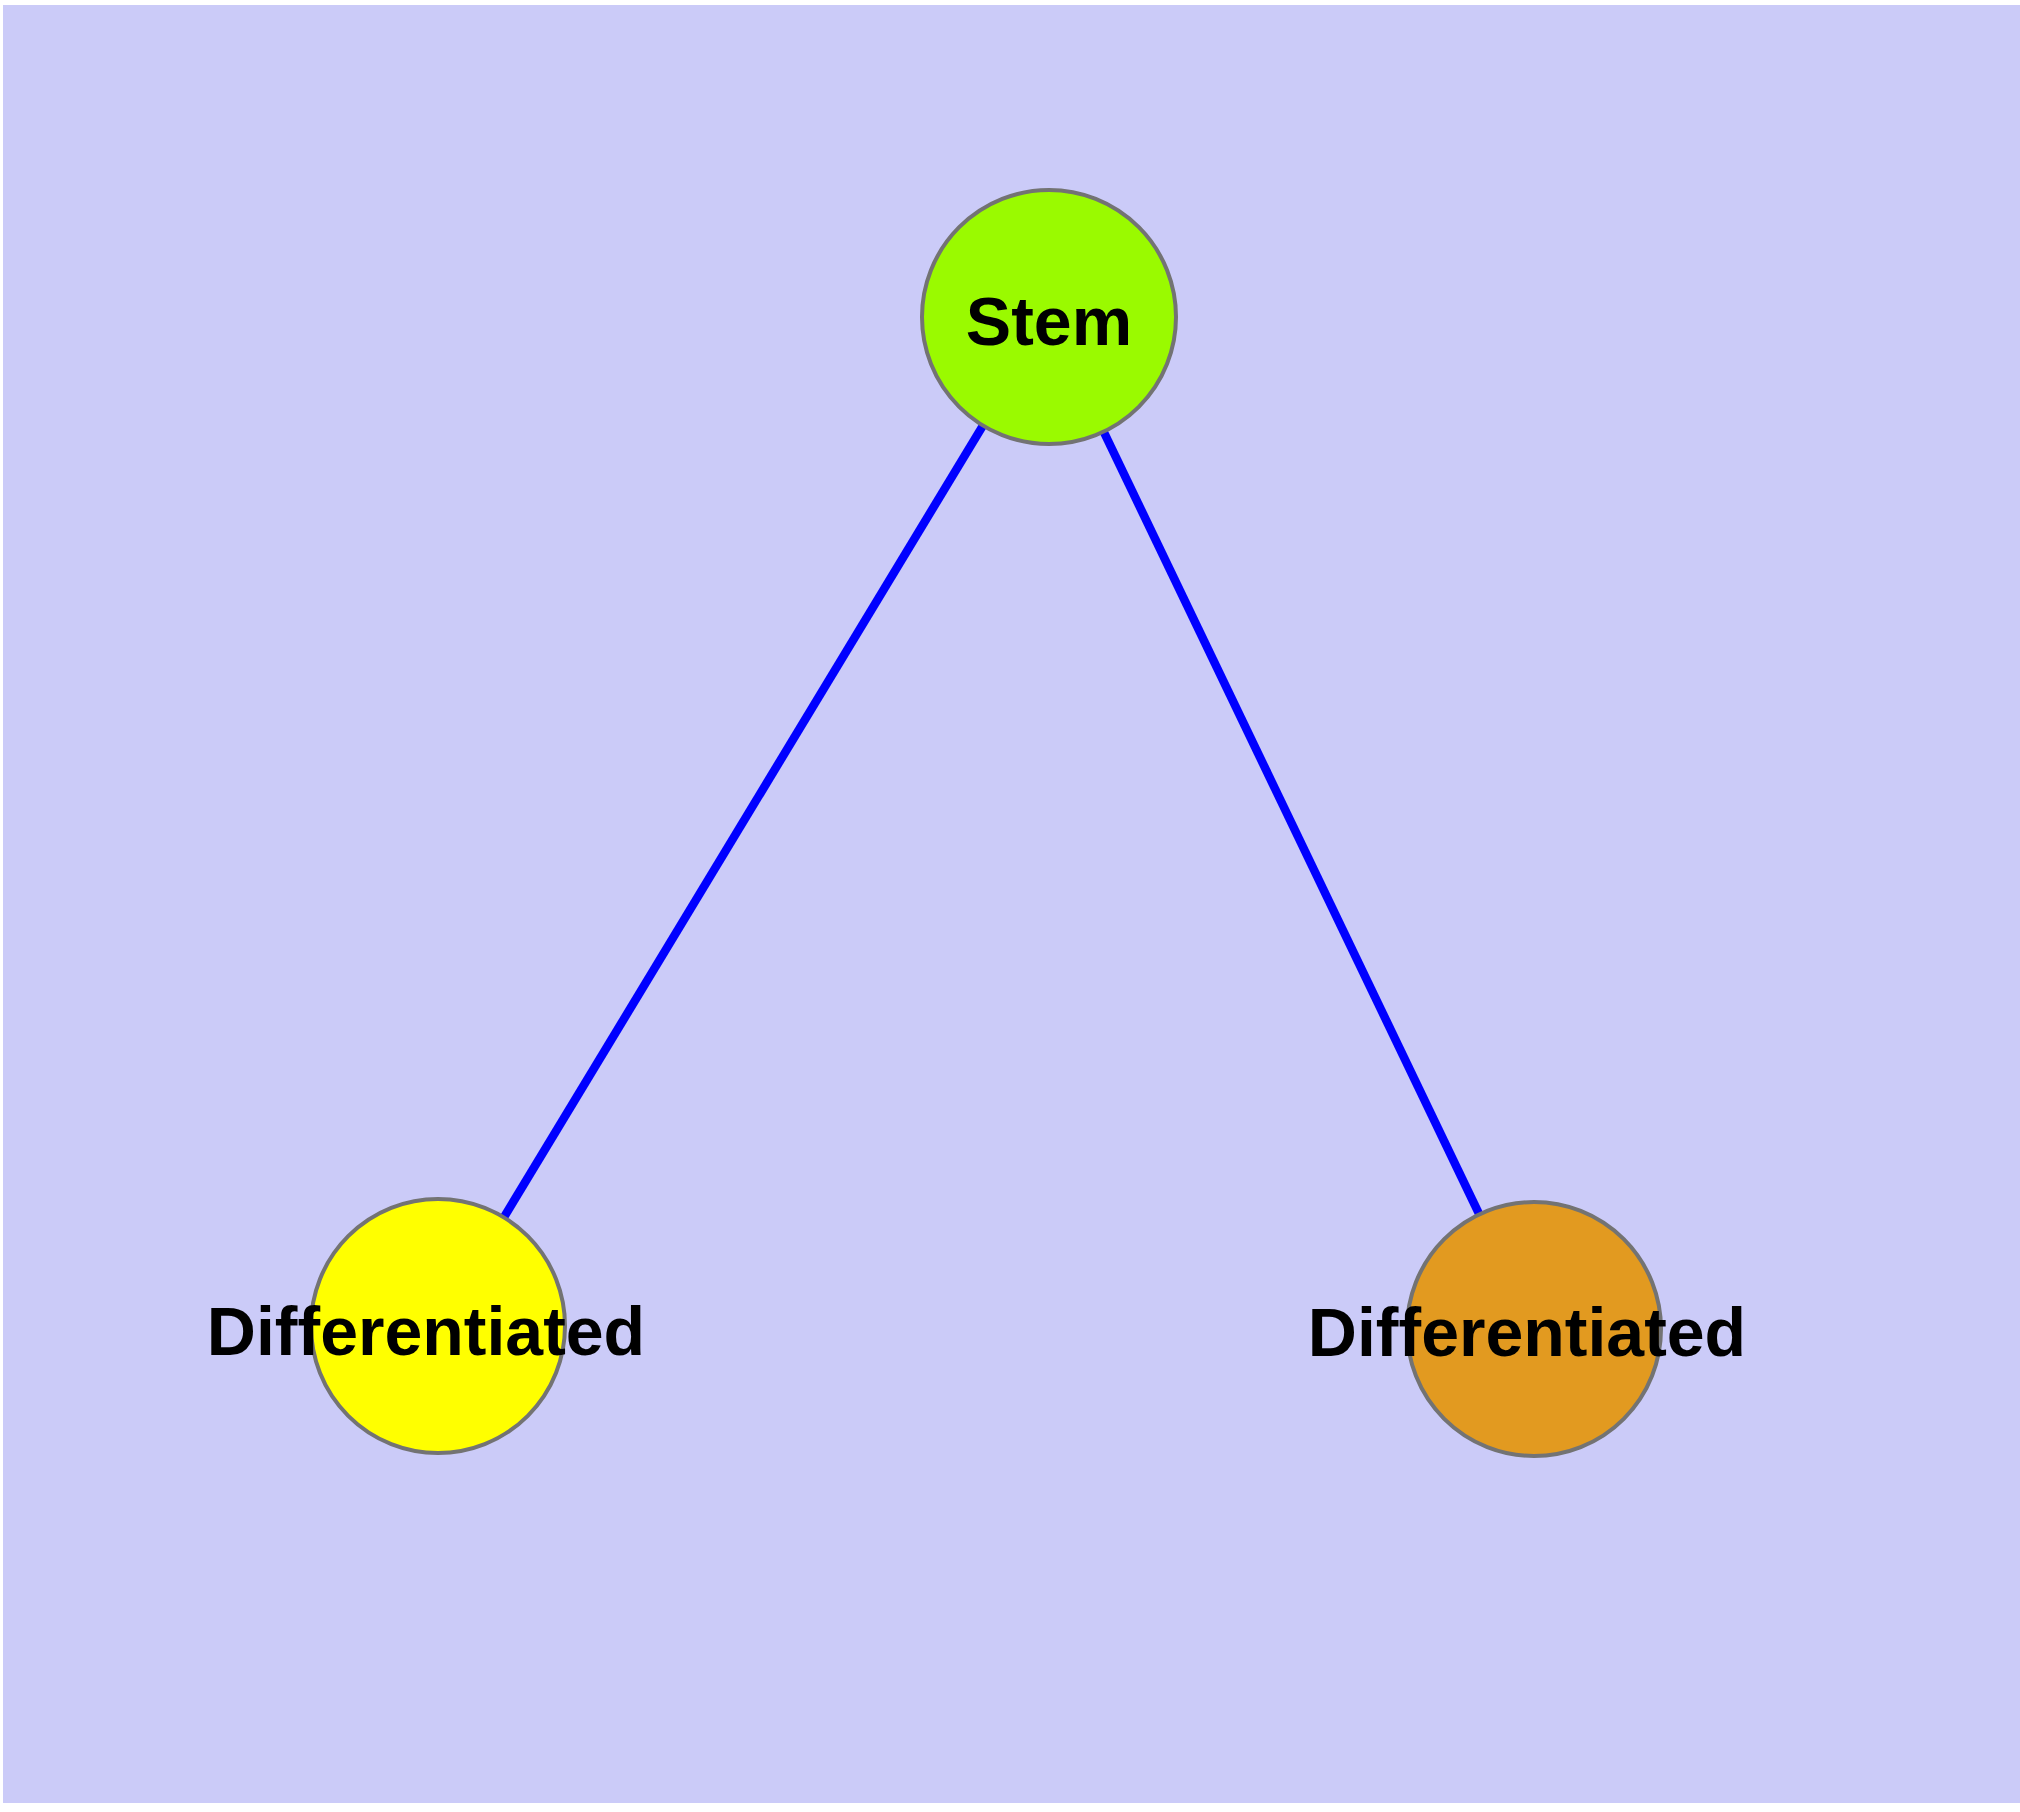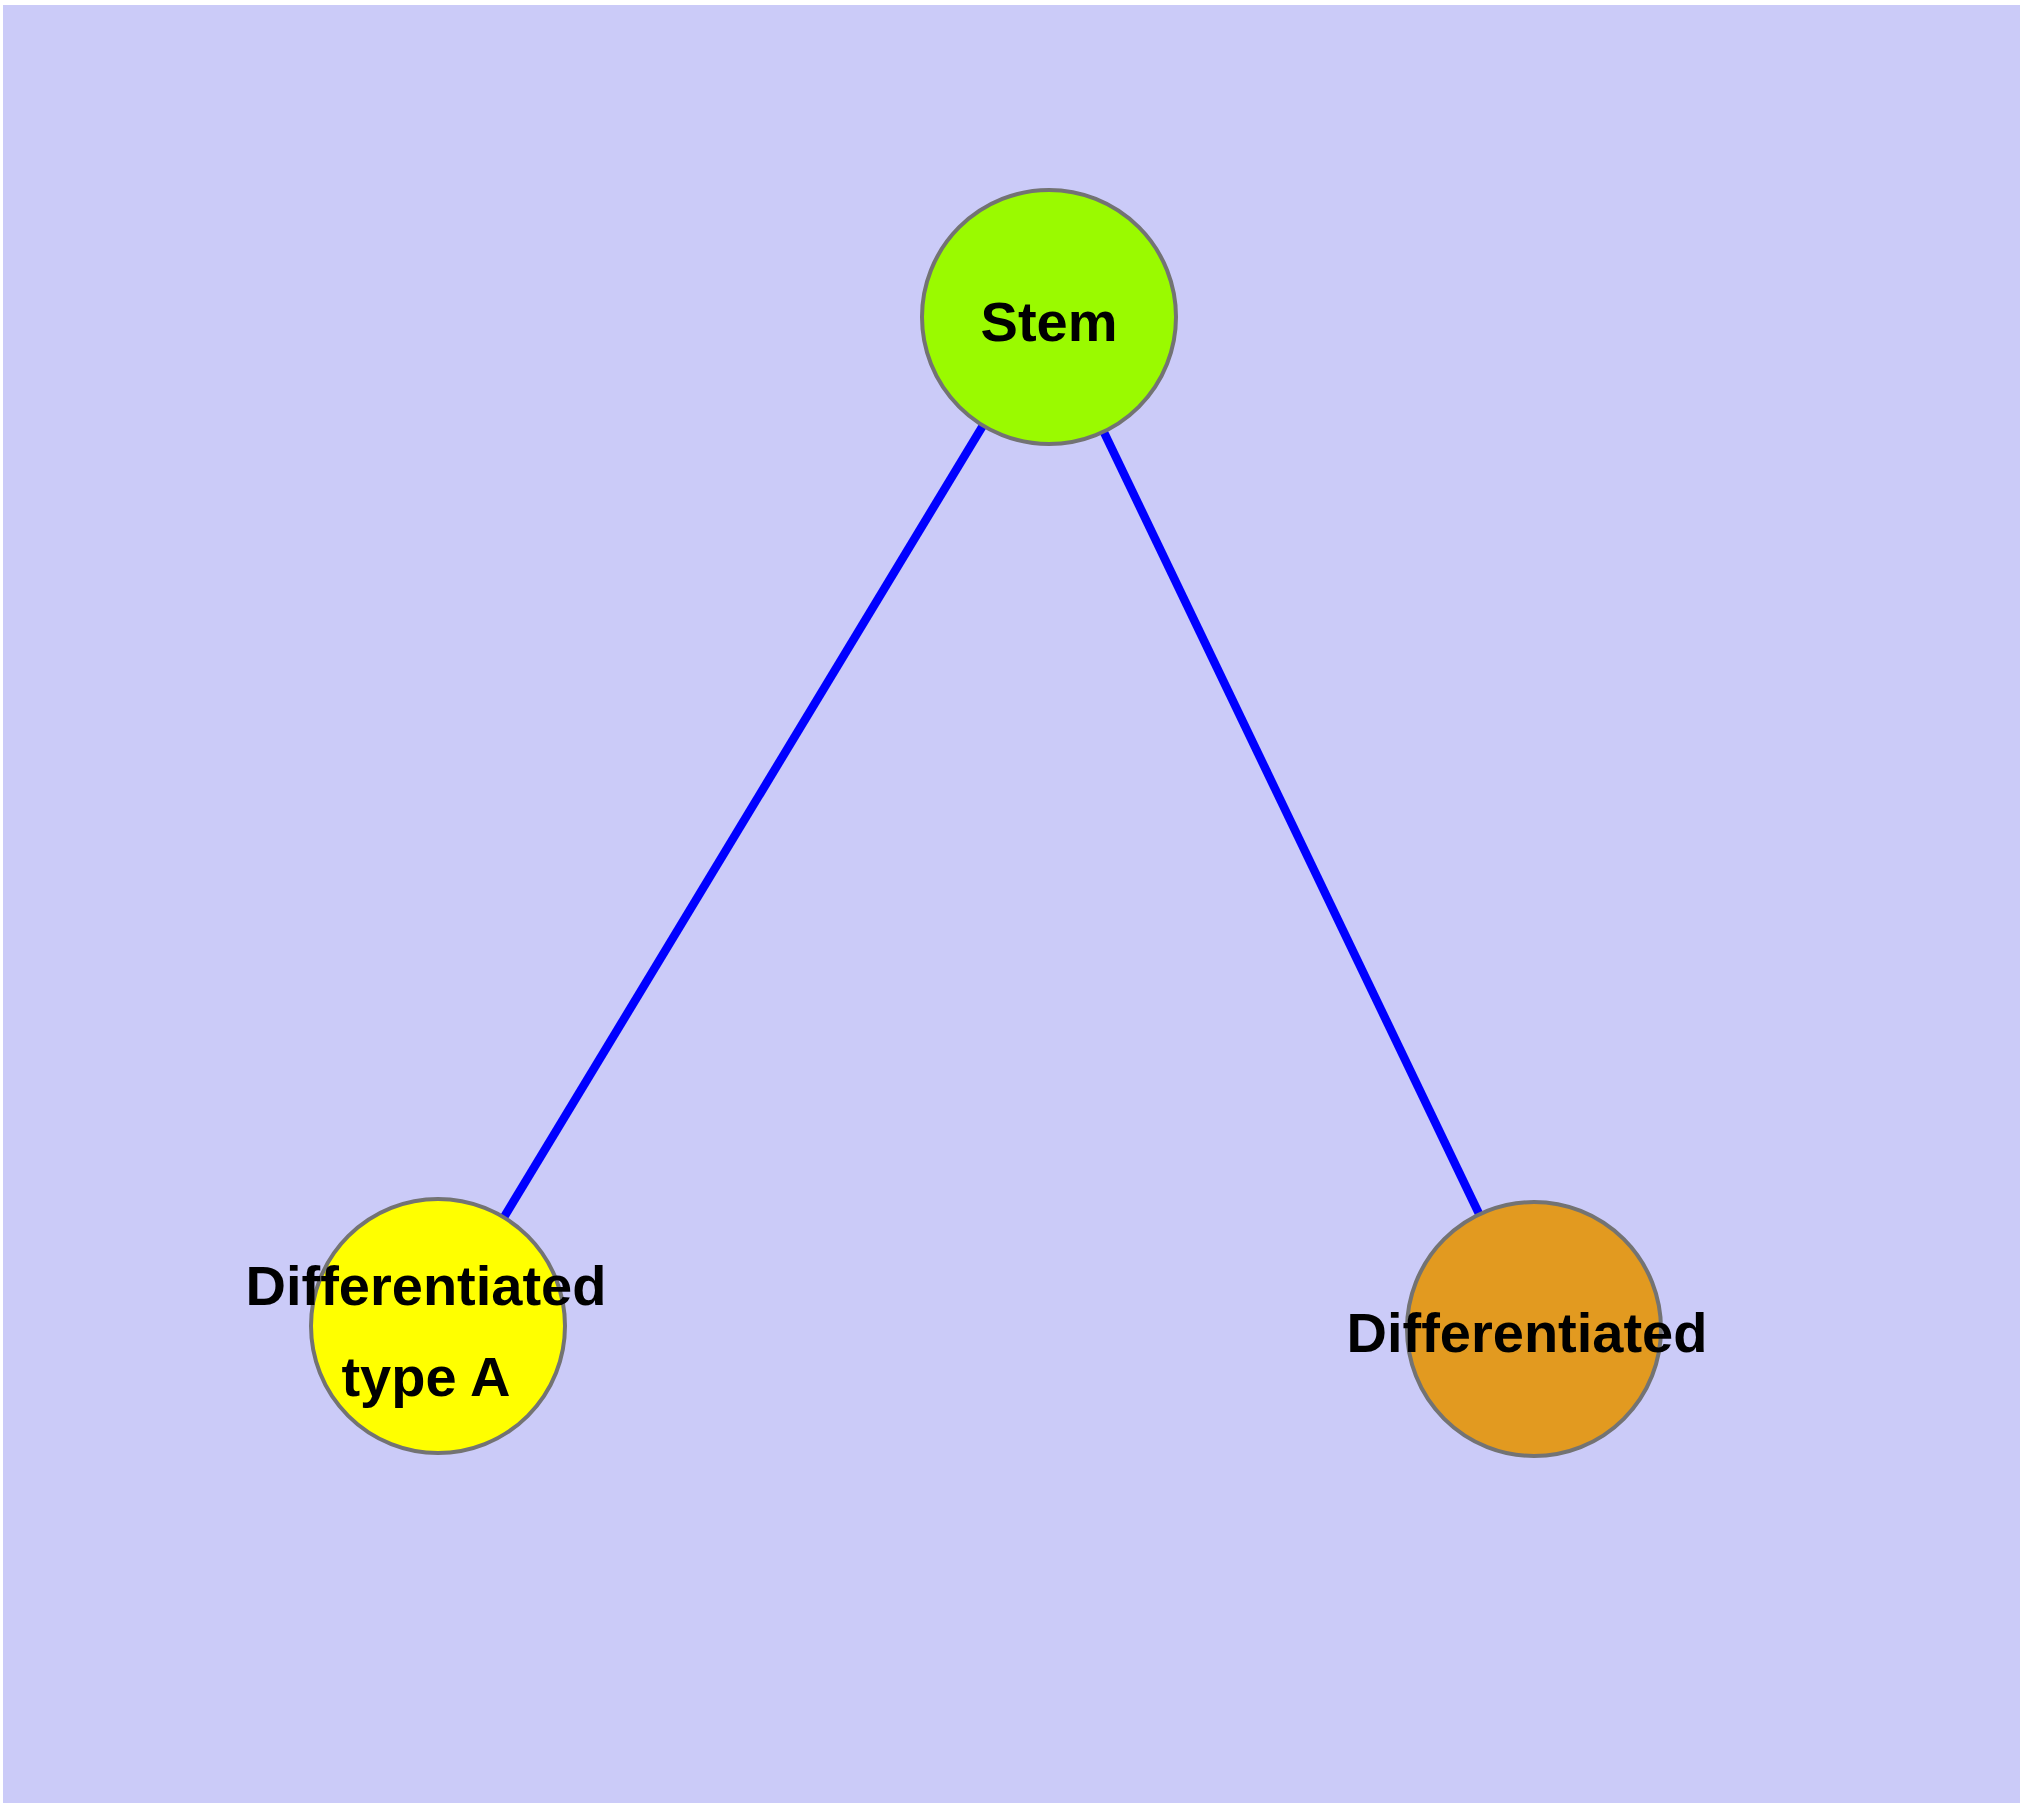--- a/index.html
+++ b/index.html
@@ -37,21 +37,21 @@
     border: 4.2px solid #737373;
     border-radius: 50%;
   }
   .node-stem   { left: 920px; top: 188px;  }
   .node-type-a { left: 309px;  top: 1197px; }
   .node-type-b { left: 1405px; top: 1200px; }
   .node-label {
     position: absolute;
     transform: translate(-50%, -50%);
     font-weight: bold;
-    font-size: 56px;
+    font-size: 68px;
     line-height: 91px;
     color: #000000;
     text-align: center;
     white-space: nowrap;
   }
   .label-stem   { left: 1049px; top: 321px;  }
   .label-type-a { left: 426px;  top: 1331px; }
   .label-type-b { left: 1527px; top: 1332px; }
   .label-line { display: block; }
 </style>
@@ -70,19 +70,18 @@
 <div class="node node-type-a" style="background-color: rgb(255, 255, 0);"></div>
 
 <div class="node node-type-b" style="background-color: rgb(226, 154, 32);"></div>
 
 <div class="node-label label-stem">
   <span class="label-line">Stem</span>
 </div>
 
 <div class="node-label label-type-a">
   <span class="label-line">Differentiated</span>
-  <span class="label-line">type A</span>
 </div>
 
 <div class="node-label label-type-b">
   <span class="label-line">Differentiated</span>
 </div>
 
 
 </body></html>

